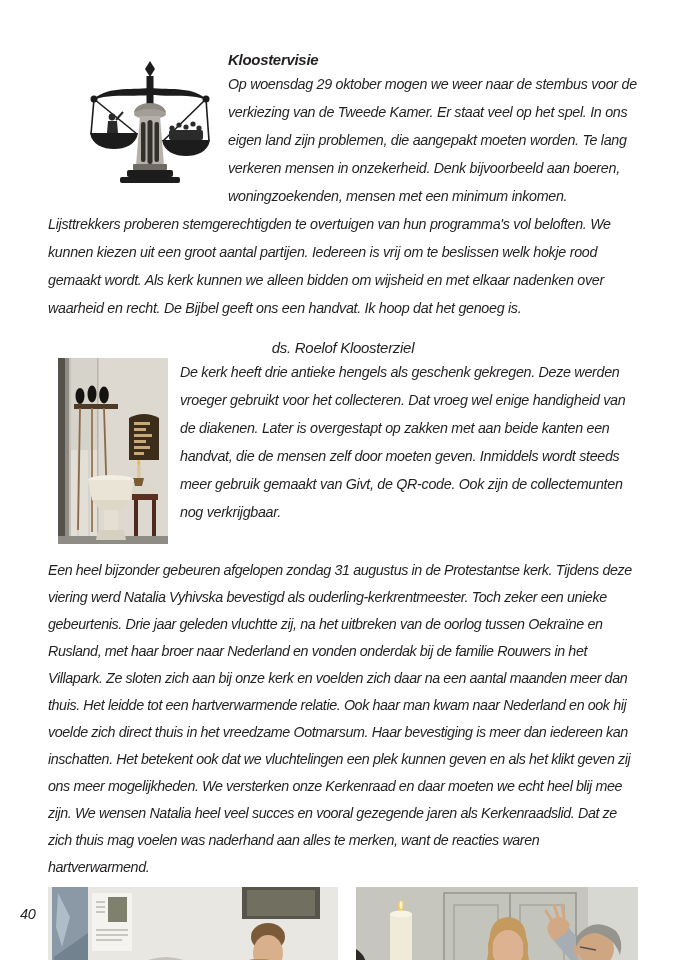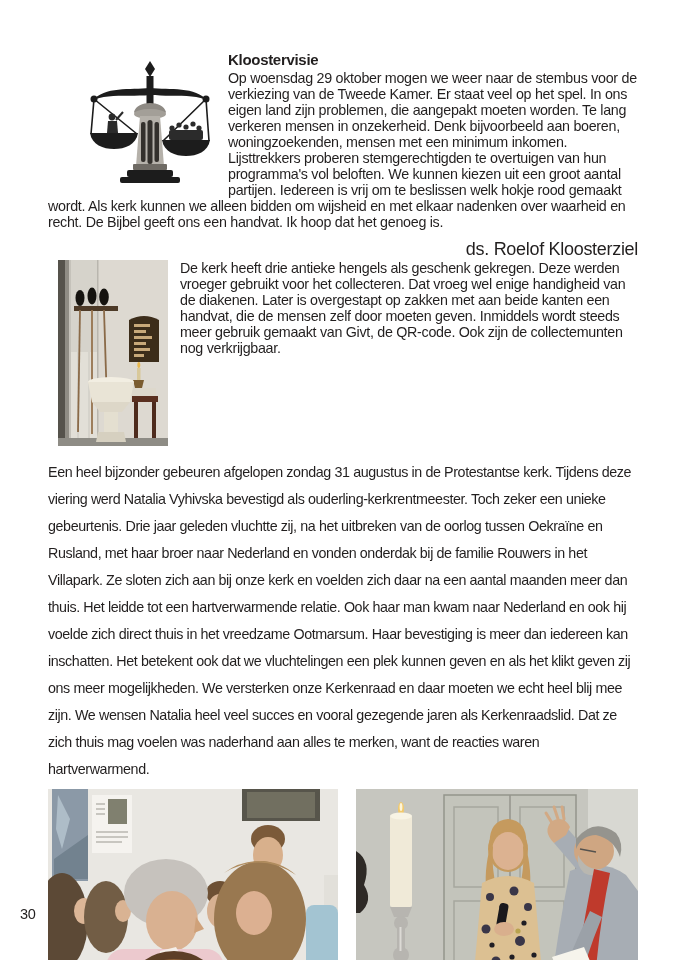--- a/index.html
+++ b/index.html
@@ -1,23 +1,23 @@
 <!DOCTYPE html>
 <html><head>
 <meta charset="utf-8">
 <style>
   html,body{margin:0;padding:0;background:#ffffff;}
   .page{
     position:relative;width:687px;height:960px;background:#ffffff;
-    font-family:"Liberation Sans",sans-serif;color:#221f1f;overflow:hidden;
+    font-family:"Liberation Sans",sans-serif;color:#221f1f;overflow:hidden;font-style:italic;
   }
   .content{position:absolute;left:48px;top:50px;width:590px;}
   h2{font-size:15px;line-height:20px;font-weight:bold;margin:0;letter-spacing:-0.3px;}
-  p.body{font-size:14.3px;line-height:16px;margin:0;letter-spacing:-0.3px;}
-  .signature{font-size:18px;line-height:19.5px;margin:10px 0 0 0;text-align:right;letter-spacing:-0.3px;}
+  p.body{font-size:14.3px;line-height:28px;margin:0;letter-spacing:-0.3px;}
+  .signature{font-size:15px;line-height:19.5px;margin:16px 0 0 0;text-align:center;letter-spacing:-0.3px;}
   .fig-scales{float:left;width:130px;height:124px;margin:10px 13px 2px 37px;}
   section.hengels{overflow:hidden;}
   .fig-hengels{float:left;width:110px;height:186px;margin:0 12px 0 10px;}
   section.hengels h2{padding-top:26px;}
   section.ouderling{margin-top:13px;clear:both;}
   section.ouderling p.body{line-height:27px;letter-spacing:-0.4px;}
   .photo-row{margin-top:6px;display:flex;gap:18px;clear:both;}
   .photo-frame{display:block;}
   .page-number{position:absolute;left:20px;top:906px;font-size:14.5px;letter-spacing:-0.2px;}
   svg{display:block;}
@@ -236,14 +236,14 @@
           <line x1="224" y1="60" x2="240" y2="63" stroke="#55524e" stroke-width="1.6"></line>
           <path d="M238 80 L254 84 Q242 142 238 206 L216 206 Q226 142 238 80 Z" fill="#bf3a2c"></path>
           <path d="M234 122 Q220 152 212 172 L228 178 Q236 152 246 128 Z" fill="#9ba1a8"></path>
           <path d="M196 168 L228 158 L234 172 L202 182 Z" fill="#f6f4ec"></path>
           <path d="M0 188 L36 178 L42 194 L0 202 Z" fill="#f2f0e6"></path>
         </svg>
       </div>
     </div>
   </div>
 
-  <div class="page-number">30</div>
+  <div class="page-number">40</div>
 </div>
 
 </body></html>

